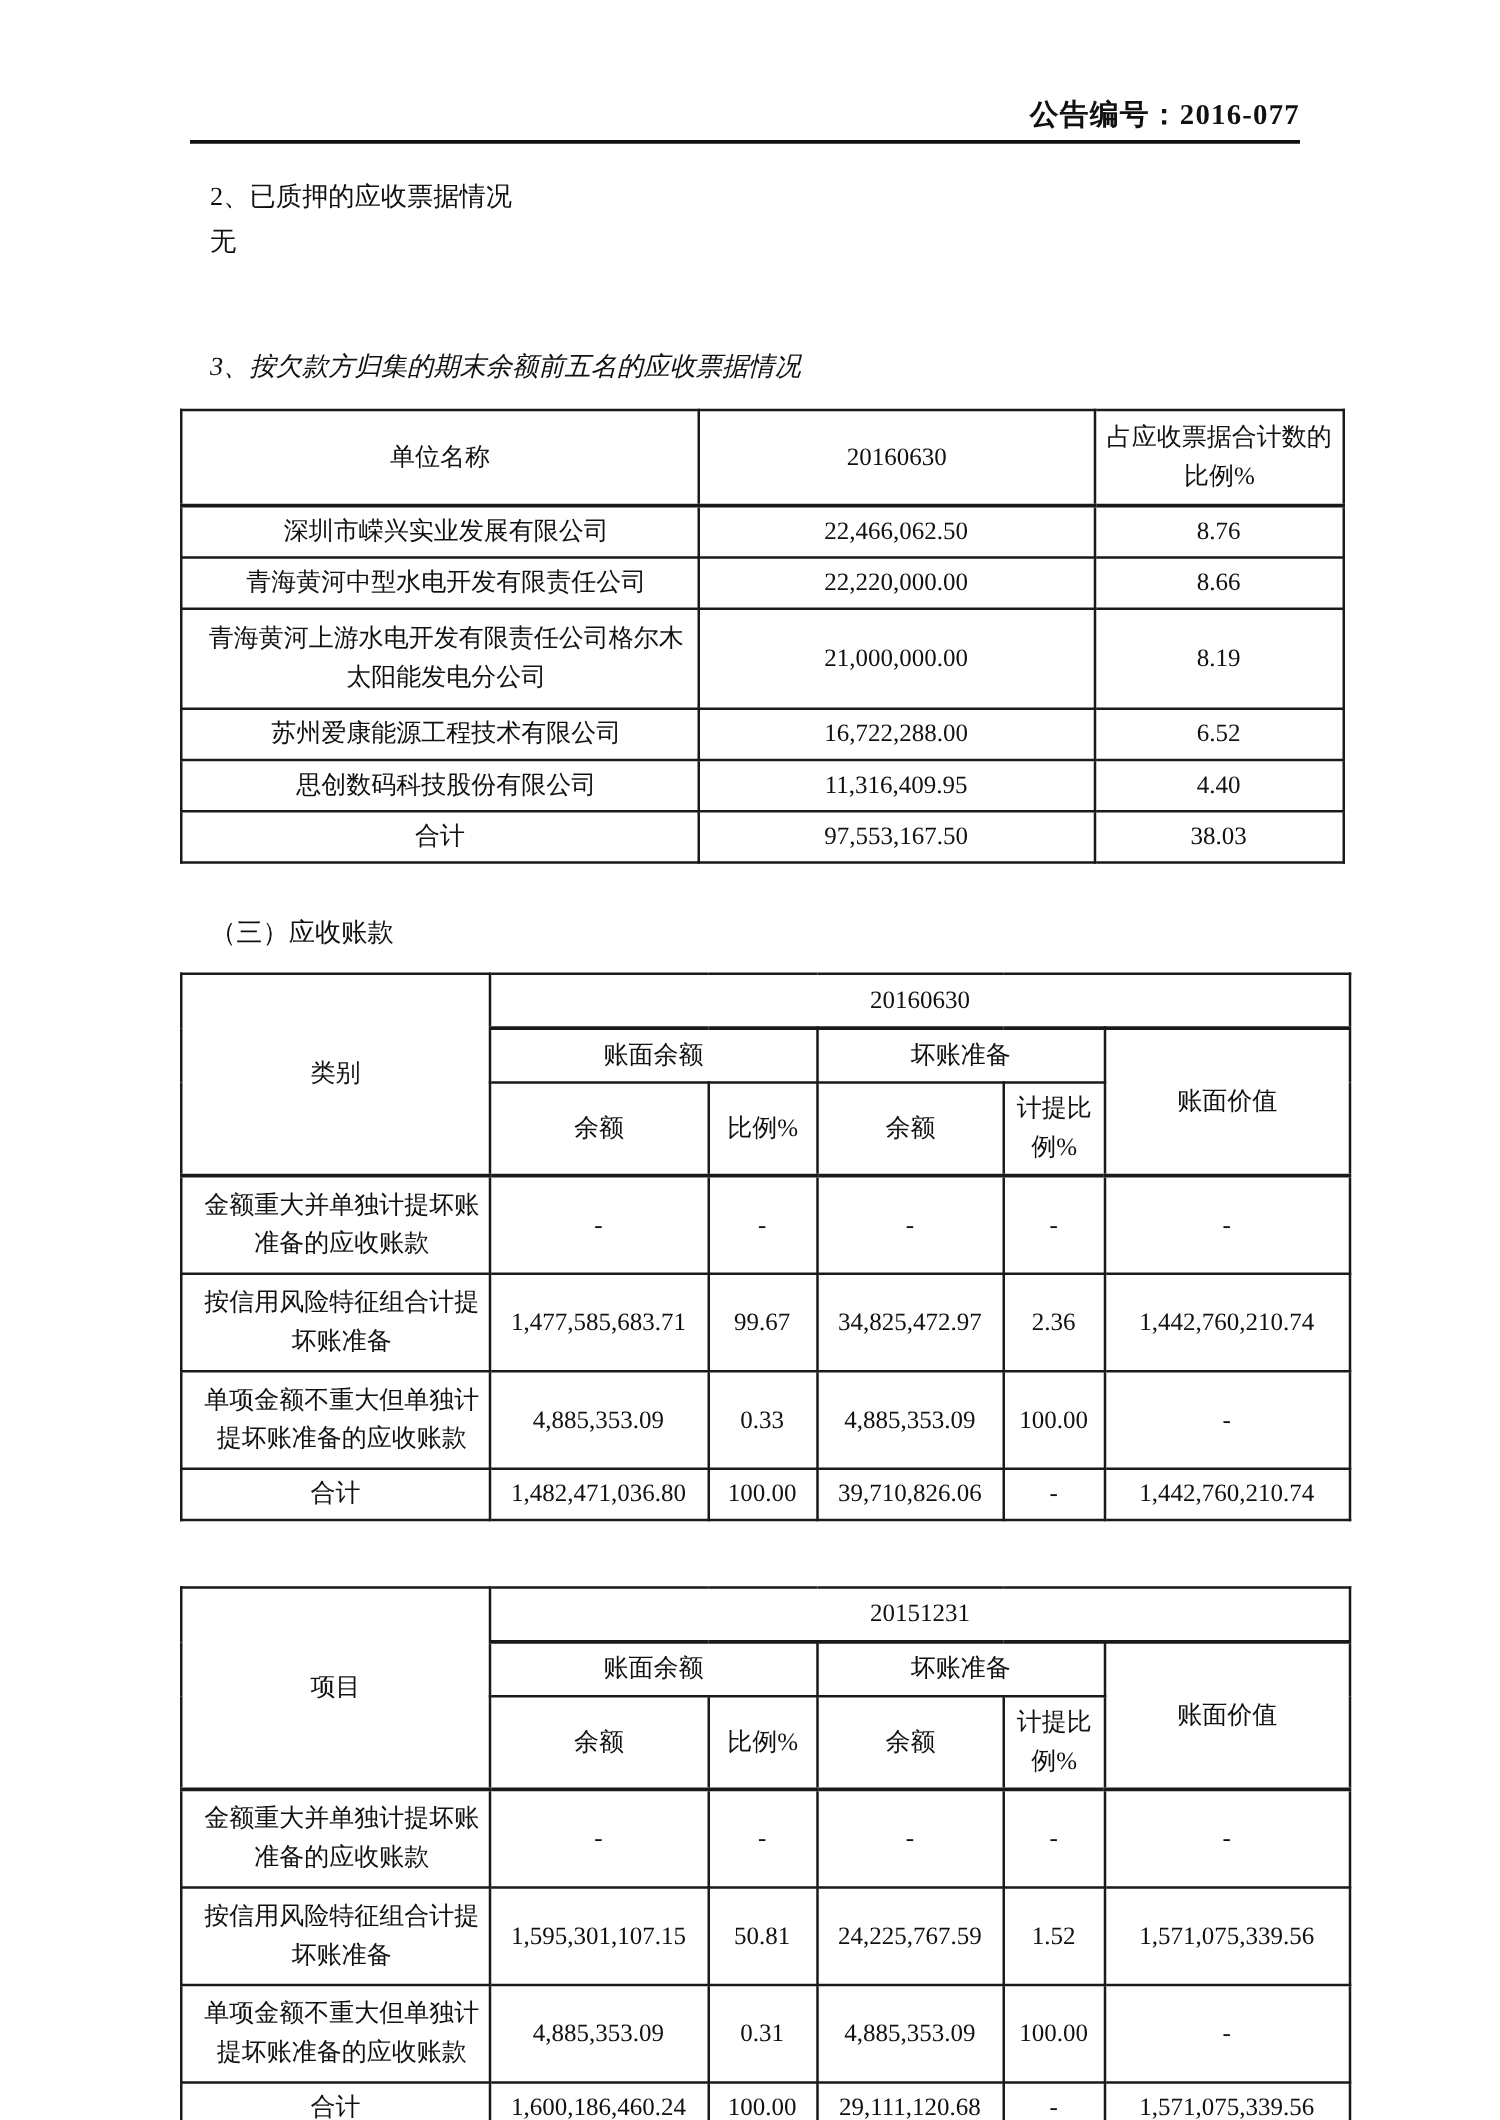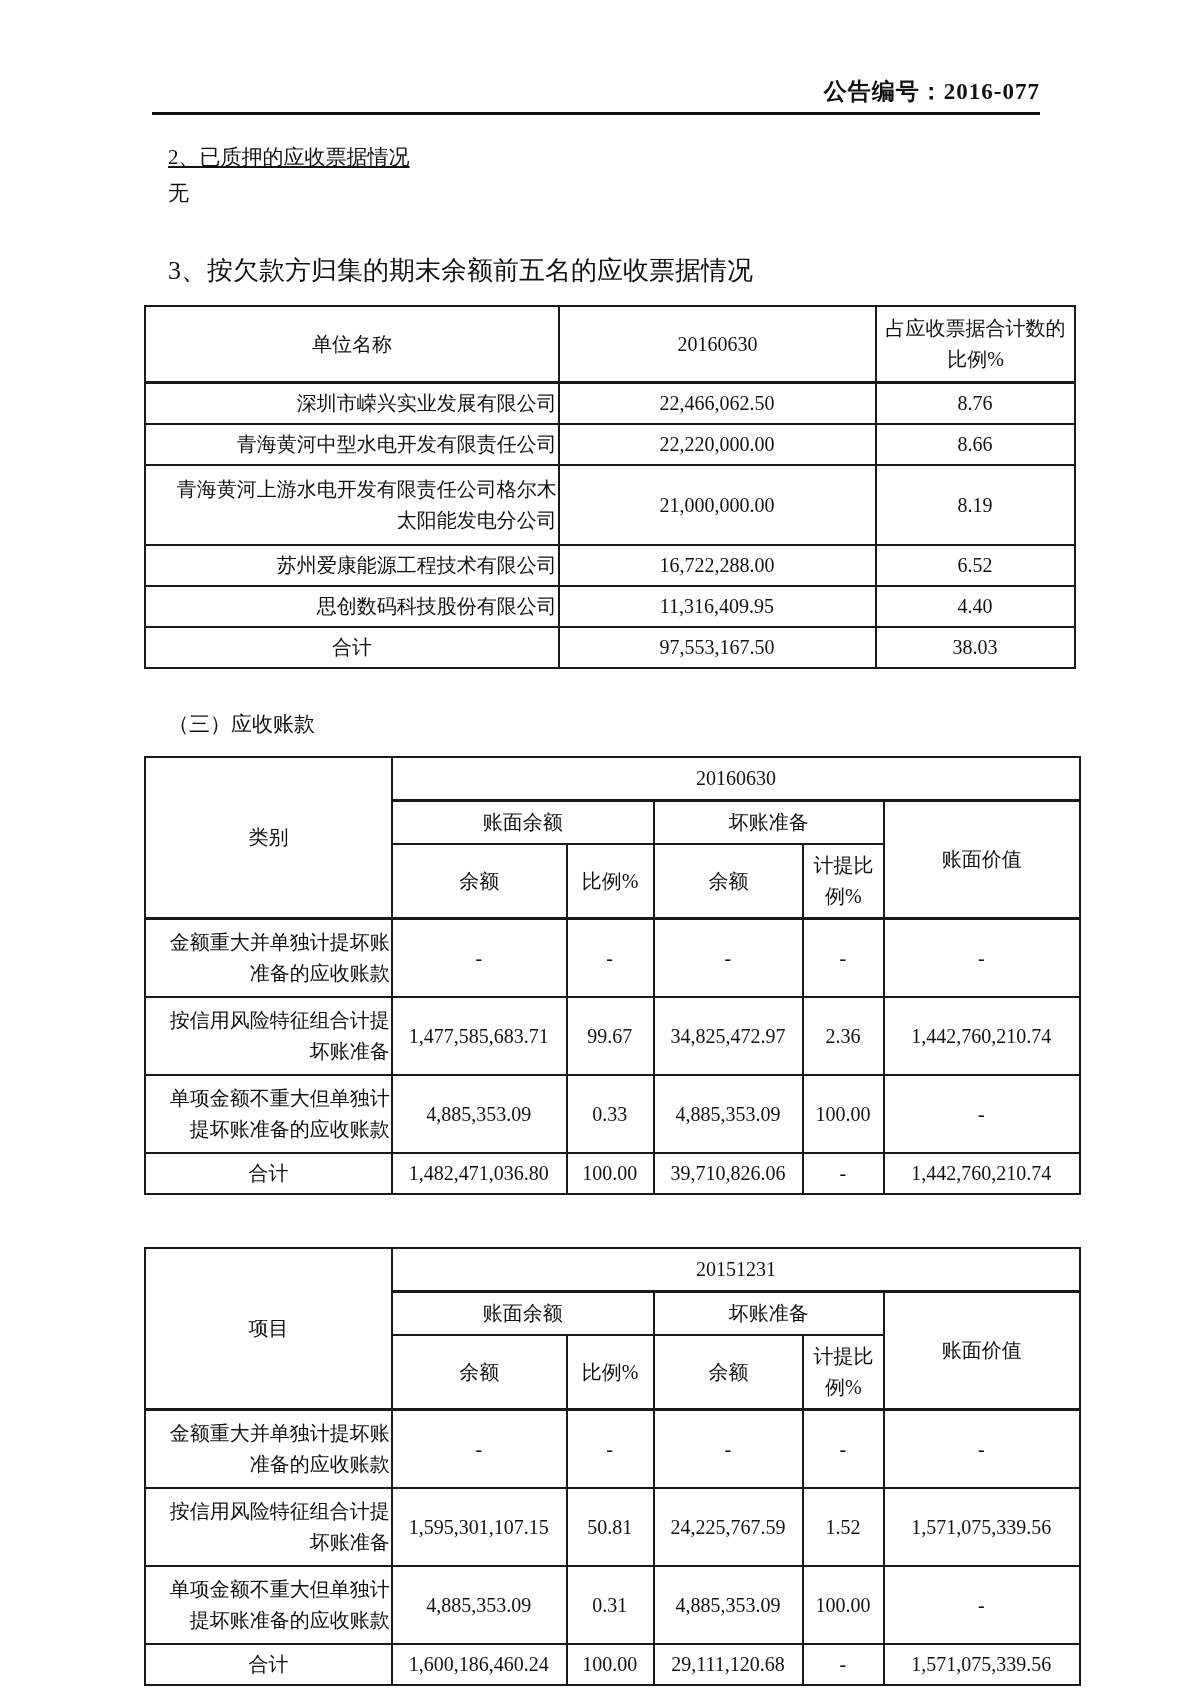--- a/index.html
+++ b/index.html
@@ -21,24 +21,23 @@
   }
   .rule{
     margin:5px 160px 0 152px;
     border-top:3px solid #111;
     height:0;
   }
   .h-sec{
     margin:26px 120px 0 168px;
     font-size:21px;
     line-height:32px;
-    text-decoration:underline;
   }
   .h-none{margin:4px 120px 0 168px;font-size:21px;line-height:32px;}
-  .h-sec3{margin:46px 120px 0 168px;font-size:26px;line-height:32px;}
+  .h-sec3{margin:68px 120px 0 168px;font-size:21px;line-height:32px;font-style:italic;}
   .h-sec-c{margin:40px 120px 17px 168px;font-size:21px;line-height:30px;}
   .h-sec-c1{margin:6px 120px 0 168px;font-size:21px;line-height:30px;}
 
   table{
     border-collapse:collapse;
     table-layout:fixed;
     font-size:20px;
   }
   .tbl-bills{width:932px;margin:18px 0 0 144px;}
   .tbl-ar{width:937px;margin:10px 0 0 144px;}
@@ -46,21 +45,21 @@
   th,td{
     border:2px solid #1a1a1a;
     font-weight:normal;
     padding:4px 8px;
     line-height:31px;
     vertical-align:middle;
     word-break:break-all;
   }
   th{text-align:center;}
   .tbl-bills th{border-bottom:3px solid #1a1a1a;padding:6px 8px;}
-  .cell-label{text-align:right;padding-left:11px;padding-right:1px;}
+  .cell-label{text-align:center;padding-left:11px;padding-right:1px;}
   .cell-num{text-align:center;padding-right:9px;white-space:nowrap;}
   .cell-center{text-align:center;}
   .tbl-bills td{height:31px;}
   .row-tall td{padding-top:8px;padding-bottom:8px;}
   .tbl-ar th,.tbl-ar2 th{padding:5px 6px;line-height:31px;}
   .th-thick{border-bottom:3px solid #1a1a1a;}
   .tbl-ar tbody tr:first-child td,
   .tbl-ar2 tbody tr:first-child td{border-top:3px solid #1a1a1a;}
   .tbl-ar td,.tbl-ar2 td{padding-top:7px;padding-bottom:7px;}
   .row-total td{padding-top:4px;padding-bottom:4px;}

